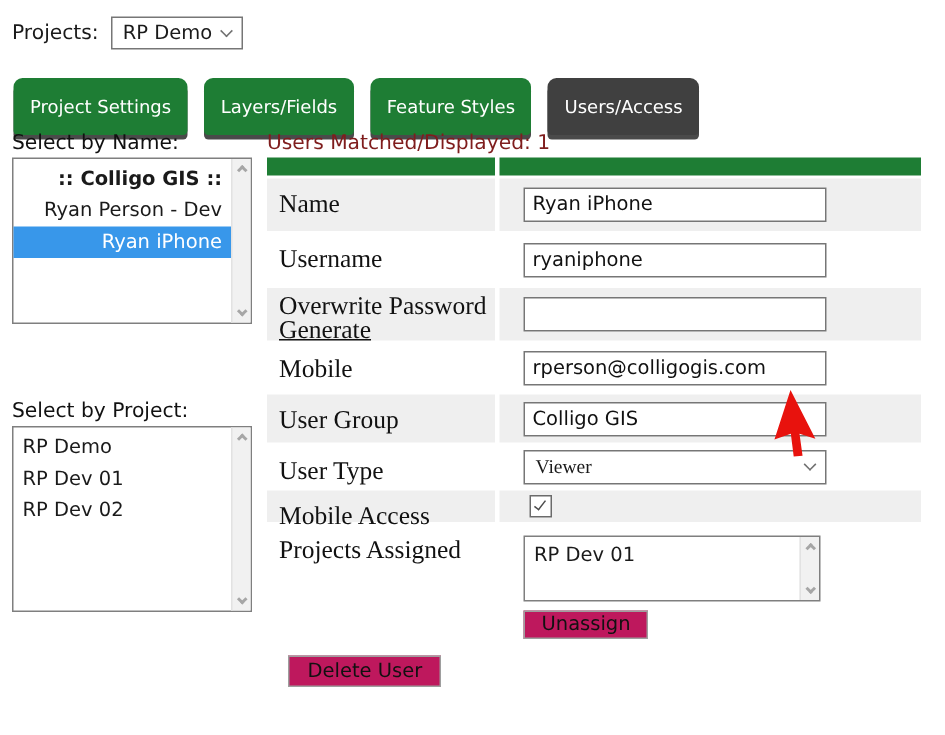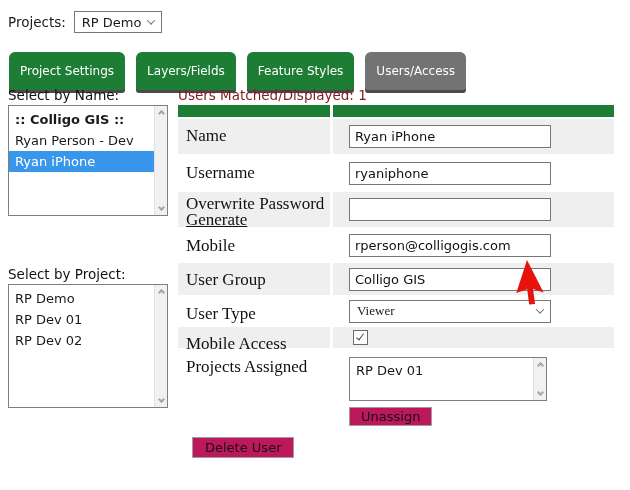--- a/index.html
+++ b/index.html
@@ -8,30 +8,30 @@
   #app { position:relative; width:630px; height:490px; background:#fff; overflow:hidden; }
 
   
   .projects-bar { position:absolute; left:8px; top:11px; display:flex; align-items:center; gap:8px; font-size:13.5px; }
   .selectbox { display:inline-flex; align-items:center; justify-content:space-between; border:1px solid #767676; background:#fff; height:22px; padding:0 7px; font-size:13px; cursor:default; }
   #projects-select { width:88px; }
 
   
   .tabs { position:absolute; left:9px; top:52px; display:flex; gap:11px; }
   .tab { background:#1e7d34; color:#fff; font-size:12px; height:38px; padding:0 11px; display:flex; align-items:center; border-radius:6px 6px 3px 3px; box-shadow:0 3px 0 #4a4a4a; white-space:nowrap; cursor:pointer; }
-  .tab.active { background:#737373;text-align:center; }
+  .tab.active { background:#404040;text-align:center; }
 
   
   .side-label { position:absolute; font-size:13.5px; color:#111; }
   #label-name { left:8px; top:87px; }
   #label-project { left:8px; top:266px; }
 
   
   .listbox { position:absolute; left:8px; width:160px; border:1px solid #7f7f7f; background:#fff; }
-  #list-name { top:105px; height:111px; }
+  #list-name { top:105px; height:111px;text-align:right; }
   #list-project { top:284px; height:124px; }
   .listbox .items { padding:3px 0; margin-right:13px; }
   .list-item { padding:2px 6px; font-size:13px; line-height:17px; white-space:nowrap; cursor:default; }
   .list-item.bold { font-weight:bold; }
   .list-item.selected { background:#3897ea; color:#fff; }
 
   .vscroll { position:absolute; top:0; right:0; bottom:0; width:13px; background:#f1f1f1; border-left:1px solid #e2e2e2; display:flex; flex-direction:column; justify-content:space-between; align-items:center; padding:5px 0; }
   .chev-up,.chev-down { width:5px; height:5px; border:0 solid #a6a6a6; }
   .chev-up { border-top-width:2px; border-left-width:2px; transform:rotate(45deg); }
   .chev-down { border-bottom-width:2px; border-right-width:2px; transform:rotate(45deg); }

